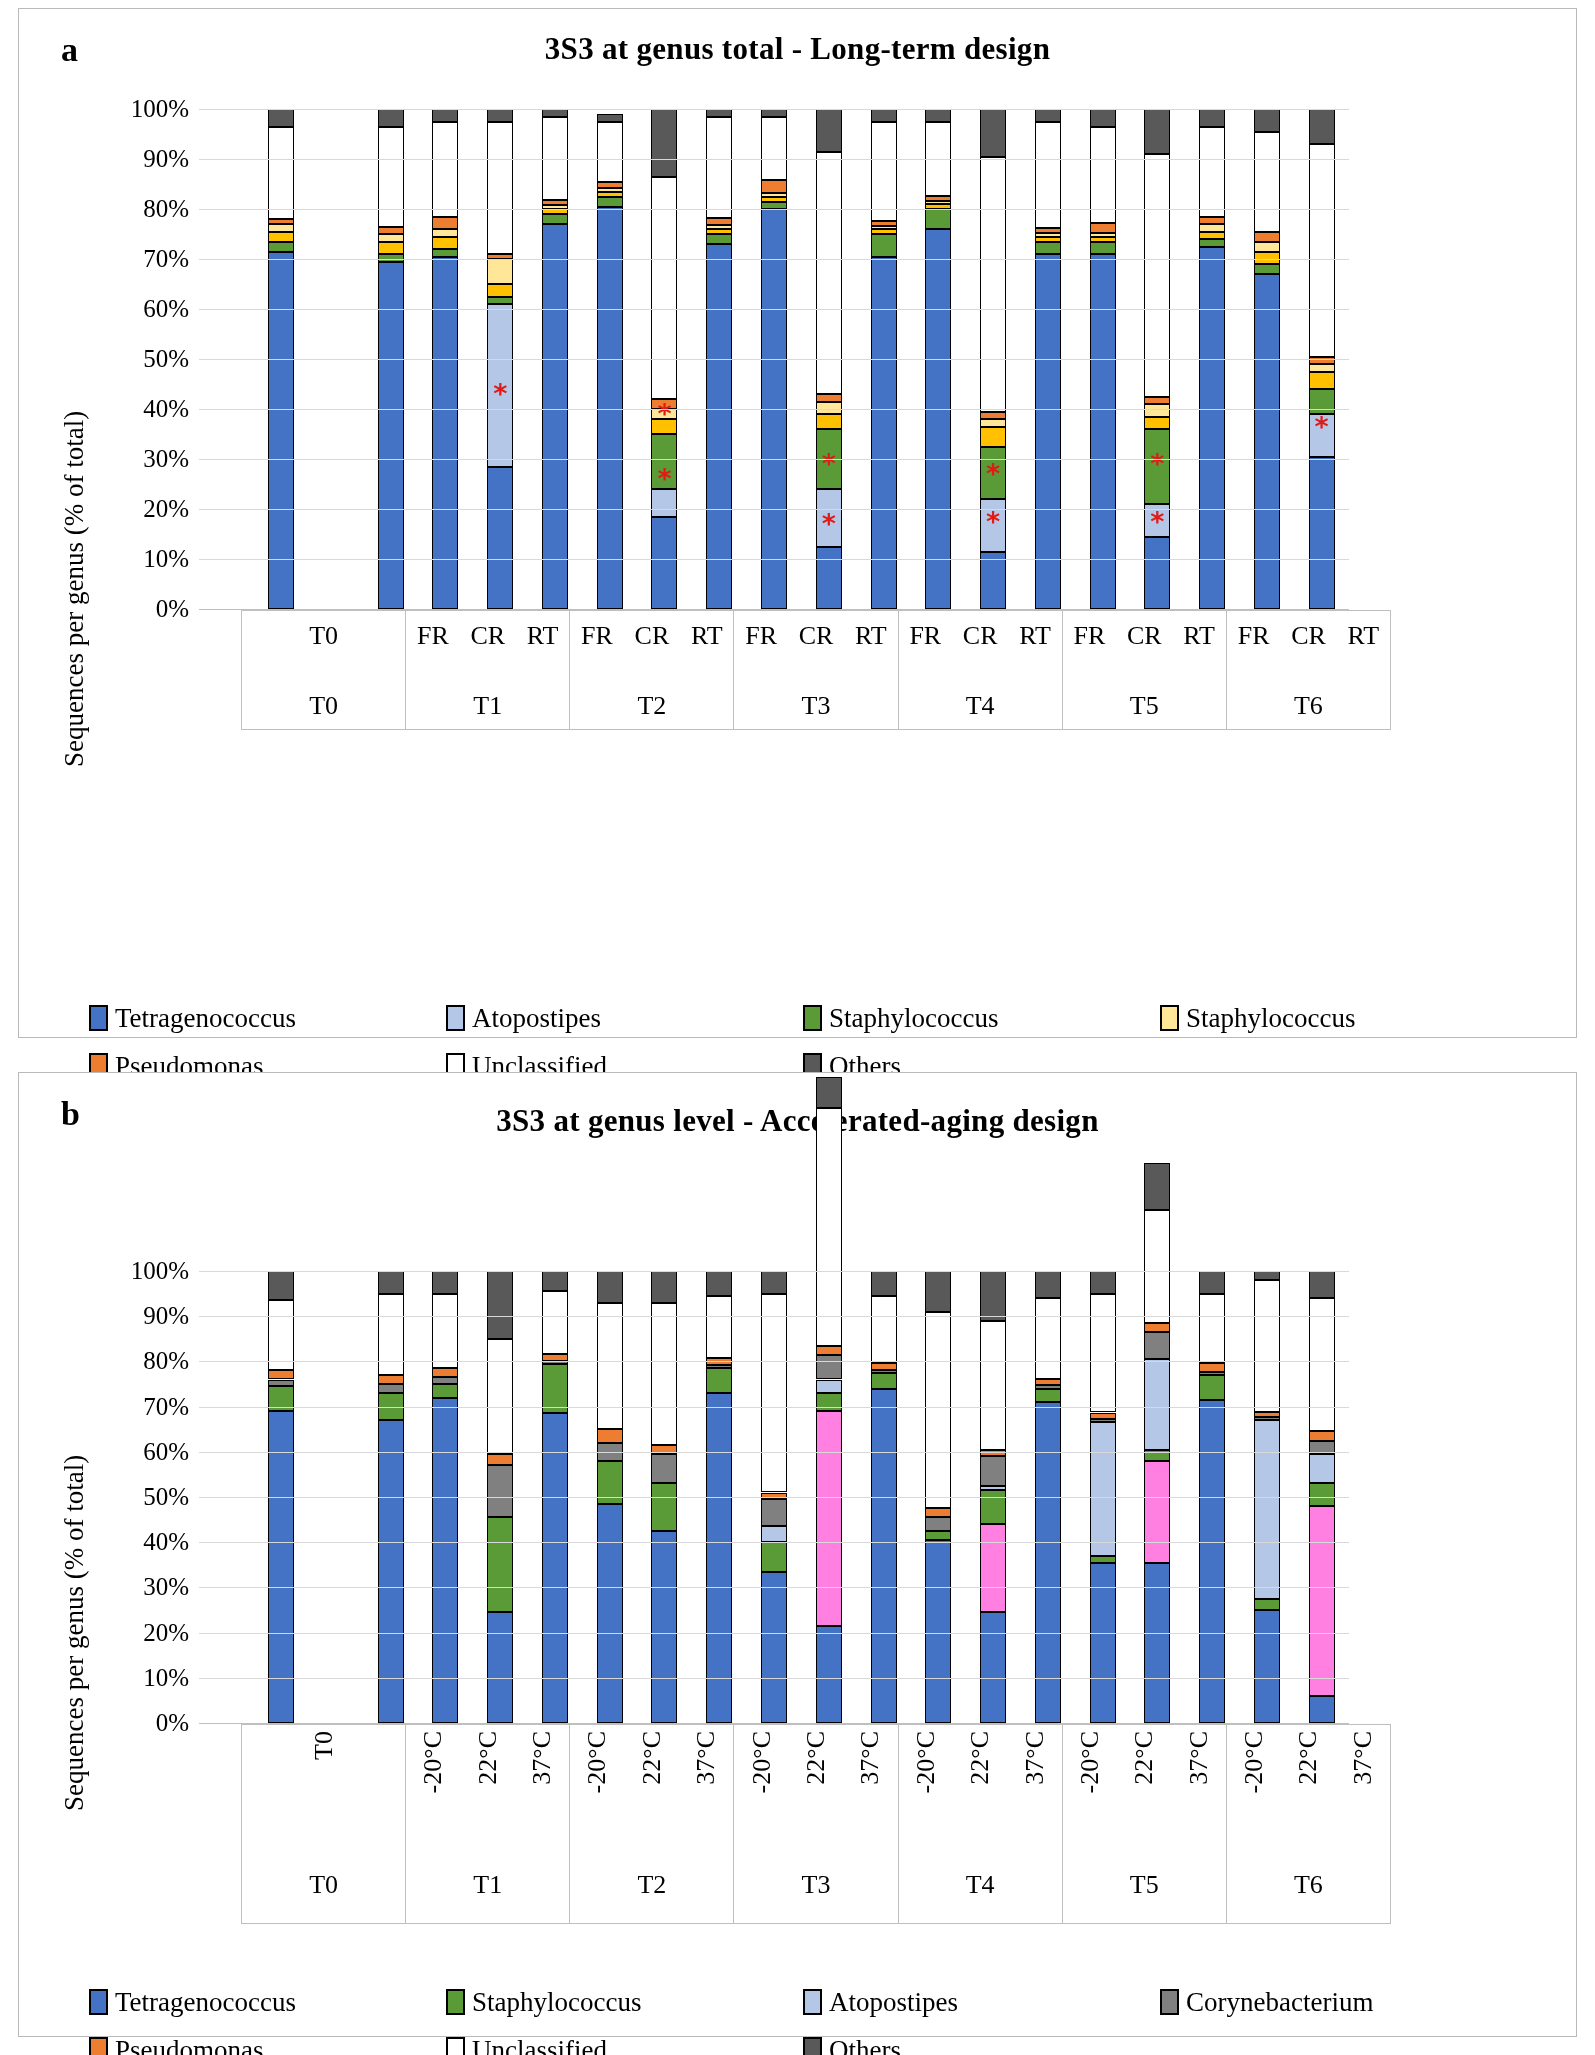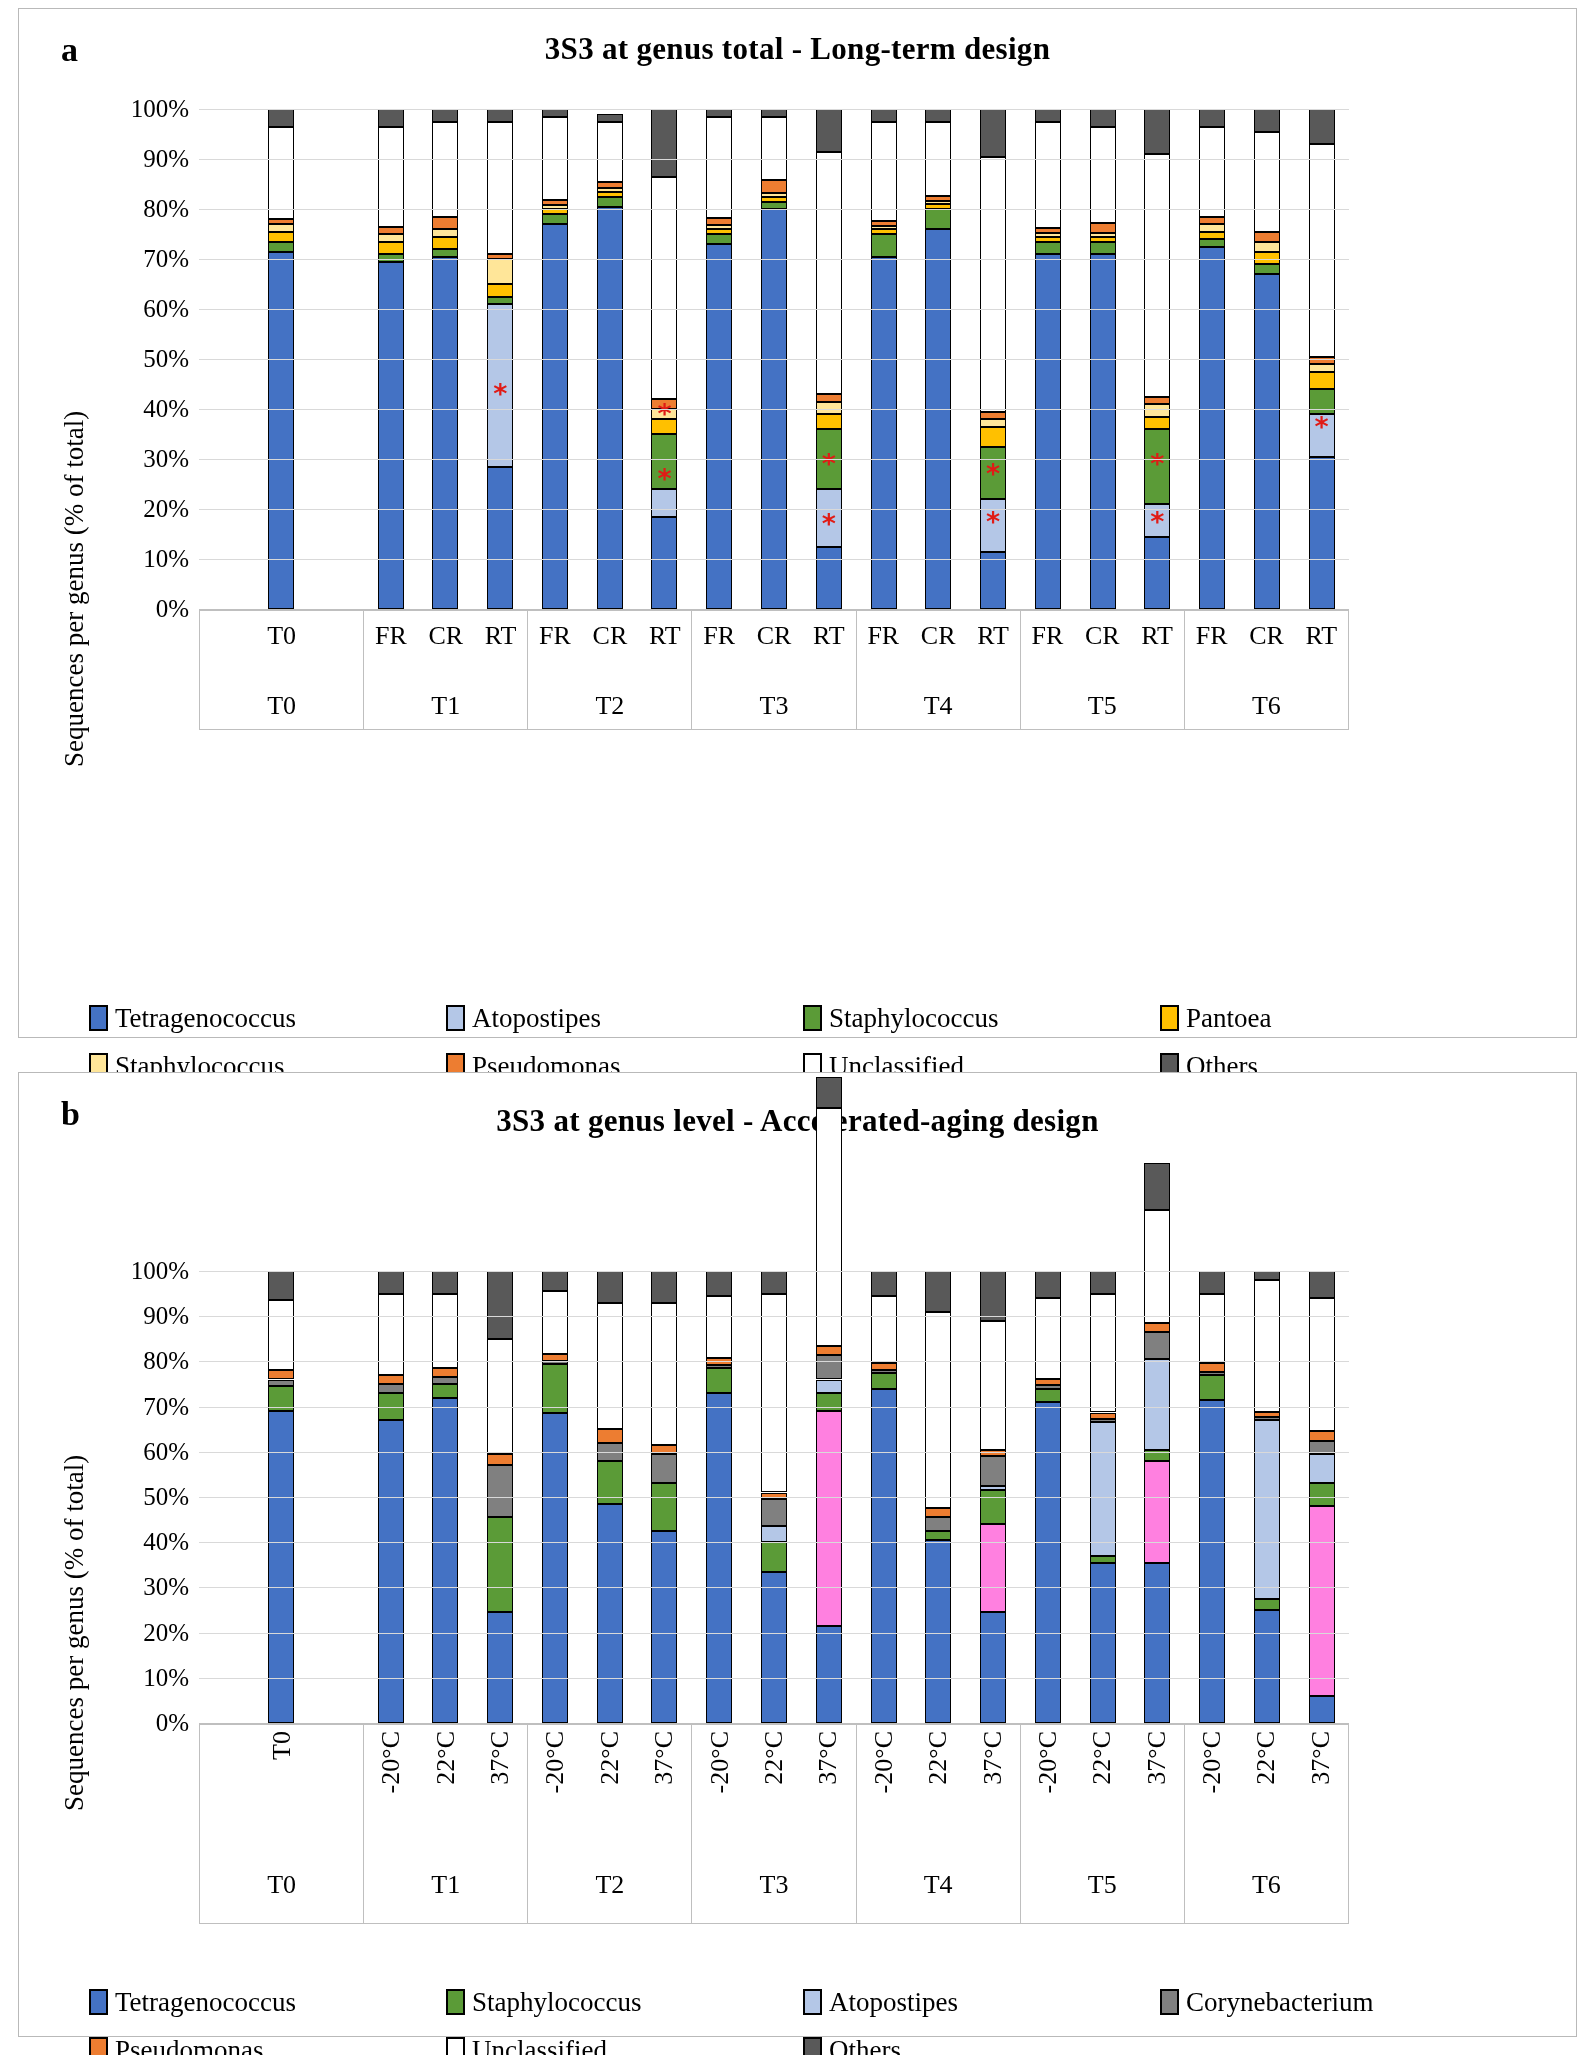--- a/index.html
+++ b/index.html
@@ -23,21 +23,21 @@
   .grid-line.base{background:#bfbfbf;}
   .ytick{position:absolute;right:100%;margin-right:10px;transform:translateY(-50%);
          font-size:25px;white-space:nowrap;font-family:"Liberation Serif",serif;}
 
   .bars{position:absolute;left:0;top:0;right:0;bottom:0;}
   .bar{position:absolute;bottom:0;top:0;}
   .seg{position:absolute;left:0;right:0;border:1.6px solid #000;box-sizing:border-box;}
   .aster{position:absolute;left:50%;transform:translate(-50%,50%);color:#e01b16;
          font-size:27px;line-height:0;font-weight:bold;font-family:"DejaVu Sans",sans-serif;}
 
-  .axis-table{position:absolute;display:flex;border:1px solid #bfbfbf;box-sizing:border-box;}
+  .axis-table{position:absolute;display:flex;border:1px solid #bfbfbf;box-sizing:border-box;margin-left:42px;}
   .grp{display:flex;flex-direction:column;border-right:1px solid #bfbfbf;box-sizing:border-box;}
   .grp:last-child{border-right:none;}
   .grp-row1{display:flex;flex:1;align-items:flex-start;justify-content:space-around;}
   .grp-row2{display:flex;align-items:center;justify-content:center;font-size:26px;}
   .tick-lbl{font-size:26px;text-align:center;white-space:nowrap;font-family:"Liberation Serif",serif;}
   .rot{writing-mode:vertical-rl;transform:rotate(180deg);}
 
   .legend{position:absolute;display:flex;flex-wrap:wrap;}
   .leg-item{display:flex;align-items:center;box-sizing:border-box;}
   .swatch{width:19px;height:26px;border:2px solid #000;box-sizing:border-box;margin-right:7px;flex:none;}
@@ -329,24 +329,20 @@
         </div>
         <div class="leg-item" style="width: 357px; height: 48px;">
           <span class="swatch" style="background: rgb(180, 199, 231);"></span>
           <span class="leg-text">Atopostipes</span>
         </div>
         <div class="leg-item" style="width: 357px; height: 48px;">
           <span class="swatch" style="background: rgb(91, 155, 55);"></span>
           <span class="leg-text">Staphylococcus</span>
         </div>
         <div class="leg-item" style="width: 357px; height: 48px;">
-          <span class="swatch" style="background: rgb(255, 192, 0);"></span>
-          <span class="leg-text">Pantoea</span>
-        </div>
-        <div class="leg-item" style="width: 357px; height: 48px;">
           <span class="swatch" style="background: rgb(255, 230, 153);"></span>
           <span class="leg-text">Staphylococcus</span>
         </div>
         <div class="leg-item" style="width: 357px; height: 48px;">
           <span class="swatch" style="background: rgb(237, 125, 49);"></span>
           <span class="leg-text">Pseudomonas</span>
         </div>
         <div class="leg-item" style="width: 357px; height: 48px;">
           <span class="swatch" style="background: rgb(255, 255, 255);"></span>
           <span class="leg-text">Unclassified</span>

